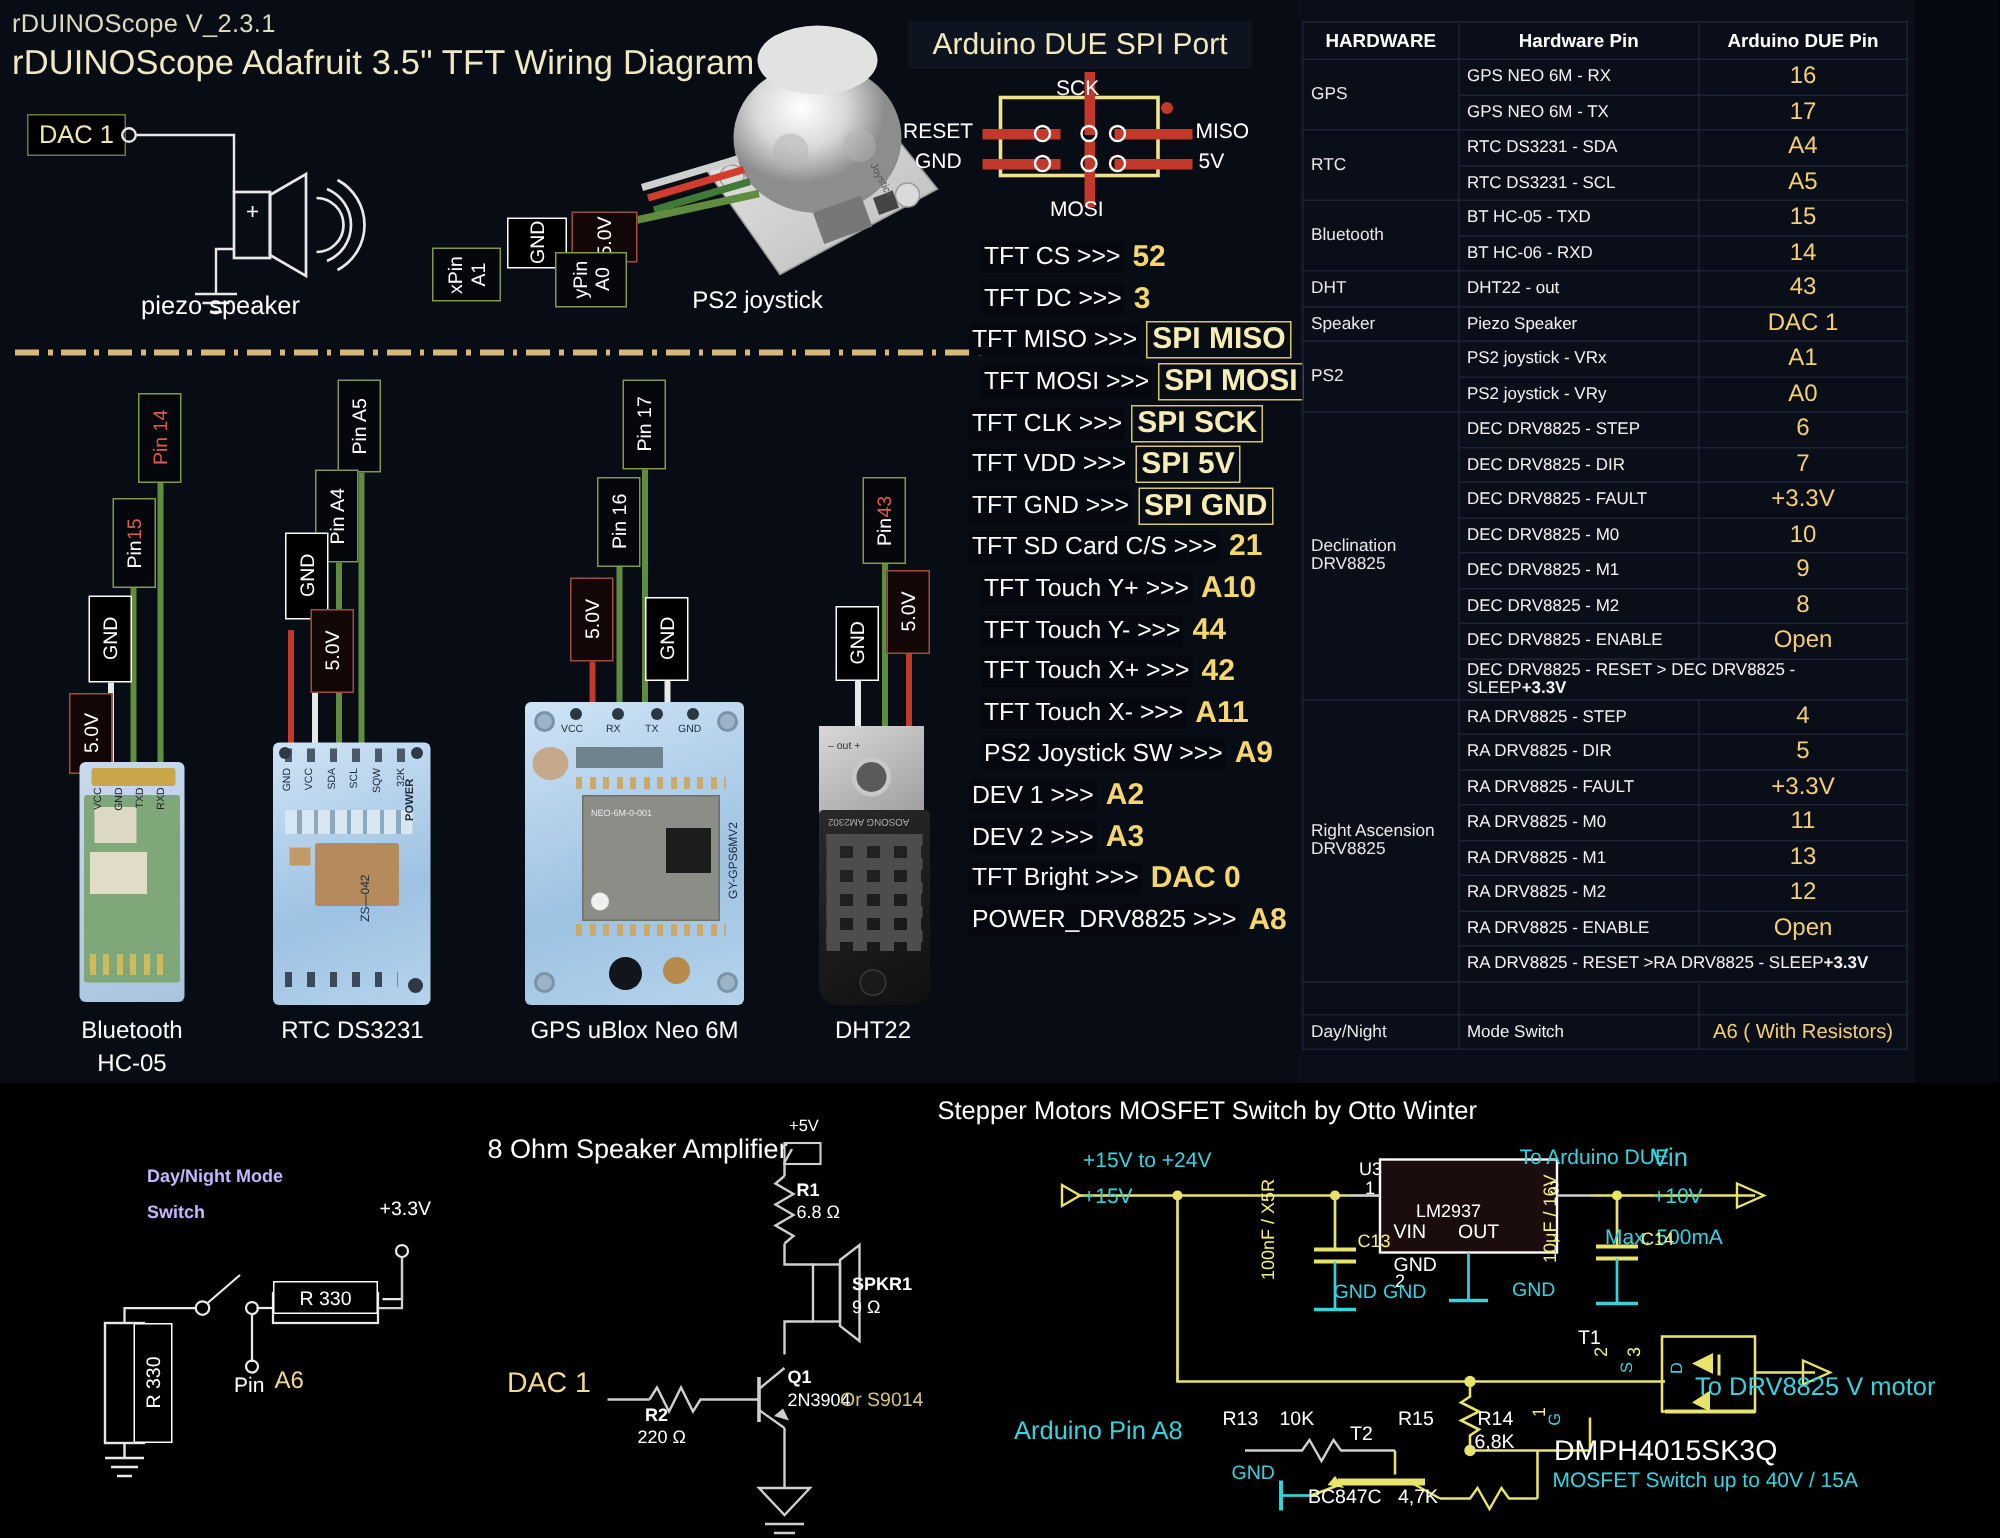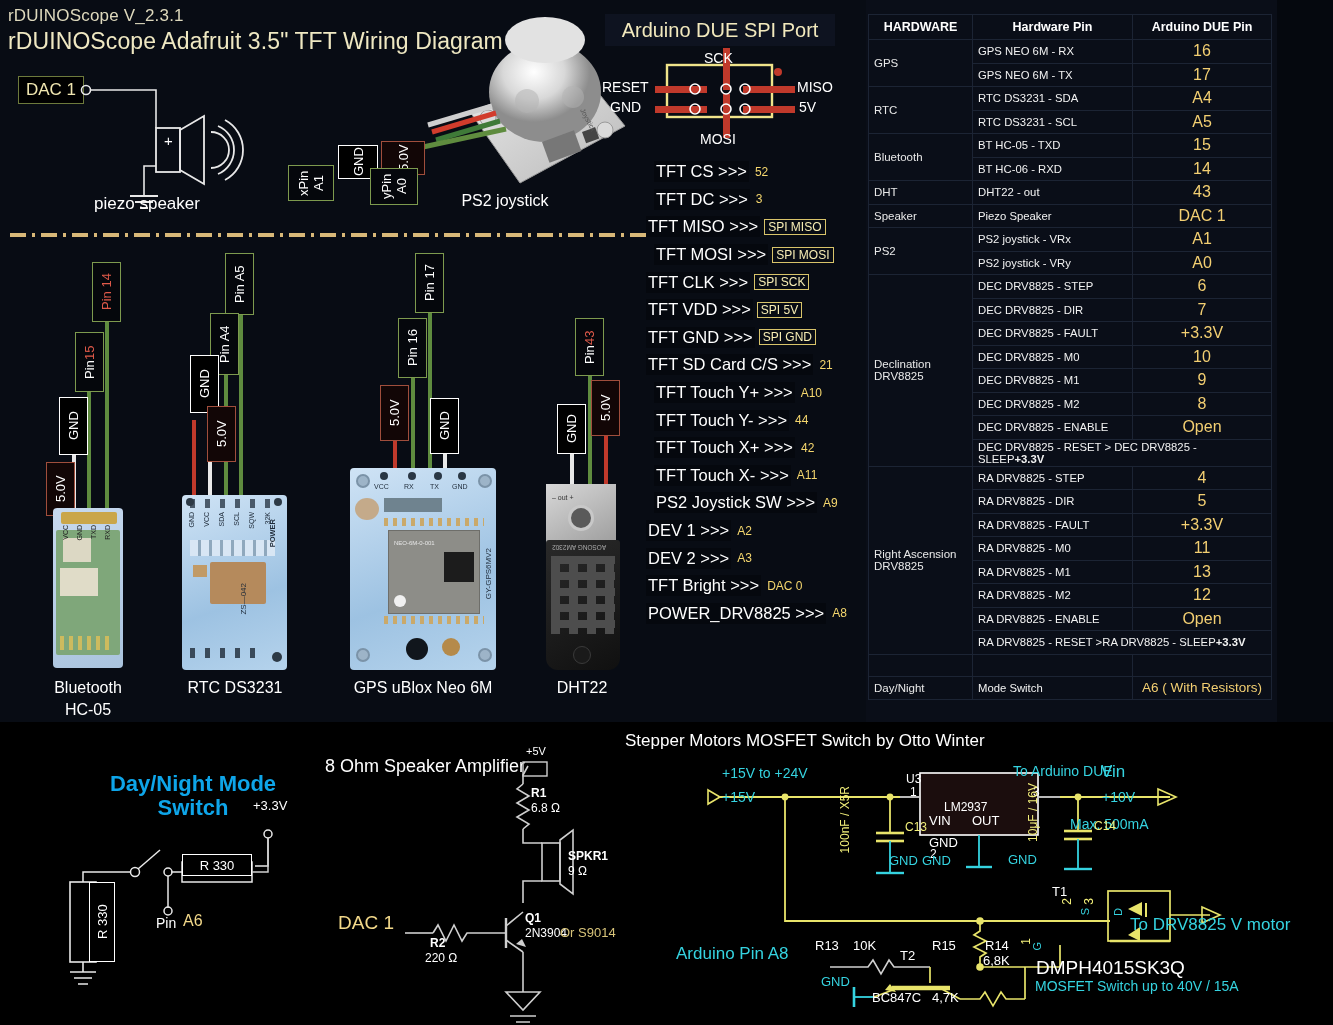--- a/index.html
+++ b/index.html
@@ -32,21 +32,21 @@
   
   .spi-title { position: absolute; left: 605px; top: 14px; width: 230px; height: 32px;
                background: #0e1320; display: flex; align-items: center; justify-content: center;
                font-size: 20px; color: #f2e9bd; }
   .spi-lbl { position: absolute; color: #fff; font-size: 14px; }
 
   
   .tft-list { position: absolute; left: 646px; top: 158px; width: 215px; }
   .tft-row { position: relative; height: 27.6px; white-space: nowrap; display: flex; align-items: center; }
   .tft-name { color: #fff; font-size: 16.5px; background: #05080e; padding: 1px 2px; }
-  .tft-val { color: #f5d76e; font-size: 12px; margin-left: 6px; }
+  .tft-val { color: #f5d76e; font-size: 20px; margin-left: 6px; font-weight: bold; }
   .tft-val.box { border: 1.4px solid #d8c46a; padding: 0 3px; color: #f7edb4; margin-left: 4px; }
   .tft-row.ind { padding-left: 8px; }
 
   
   table.hw { position: absolute; left: 868px; top: 14px; width: 404px; border-collapse: collapse; }
   table.hw th, table.hw td { border: 1px solid #1c2434; padding: 1px 5px; vertical-align: middle; }
   table.hw th { color: #ffffff; font-size: 12.5px; font-weight: bold; text-align: center; height: 25px; }
   table.hw th.c { text-align: center; }
   td.grp { color: #e8e8e8; font-size: 11.5px; width: 104px; }
   td.pin { color: #f2f2f2; font-size: 11.3px; width: 160px; }
@@ -67,22 +67,22 @@
   .pcb.blue { background: linear-gradient(160deg,#cfe3f5,#9dc2e2 60%,#b5d3ec); }
   .wirelbl { position: absolute; font-size: 13px; color: #fff; writing-mode: vertical-rl;
              transform: rotate(180deg); display:flex; align-items:center; justify-content:center;
              text-align: center; }
   .wirelbl.grn { border: 1.3px solid #7d9a4e; background: #05070c; }
   .wirelbl.red { border: 1.3px solid #a04e3c; background: #120606; }
   .wirelbl.wht { border: 1.3px solid #ffffff; background: #000; }
   .wire { position: absolute; }
 
   
-  .dn-title { position: absolute; left: 98px; top: 772px; width: 190px; text-align: center;
-              color: #0ea5e9; font-size: 22px; font-weight: bold; line-height: 24px; }
+  .dn-title { position: absolute; left: 98px; top: 772px; width: 190px; 
+              color: #c4b5fd; font-size: 12px; font-weight: bold; line-height: 24px; }
   .amp-title { position: absolute; left: 325px; top: 756px; color: #fff; font-size: 18px; }
   .lbl-w { position: absolute; color: #fff; font-size: 12px; }
   .lbl-y { position: absolute; color: #f3d98a; font-size: 16px; }
   .res-box { position: absolute; border: 1.6px solid #fff; color: #fff;
              display: flex; align-items: center; justify-content: center; font-size: 13px; background: #000; }
 
   
   .mf-title { position: absolute; left: 625px; top: 731px; color: #fff; font-size: 17px; }
   .cy { position: absolute; color: #35d3e0; font-size: 14px; }
   .cy.big { font-size: 17px; }

